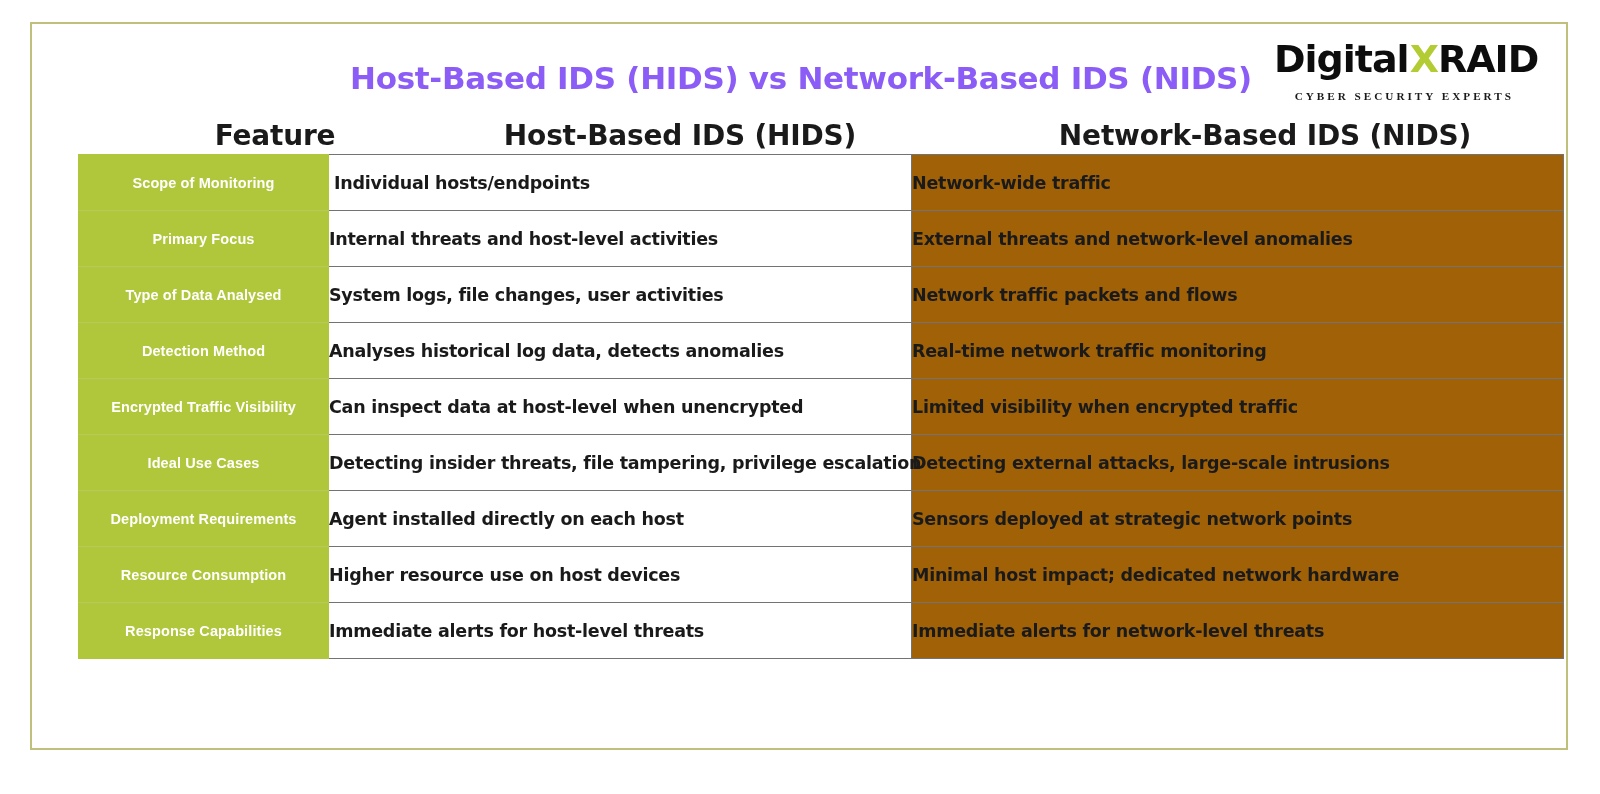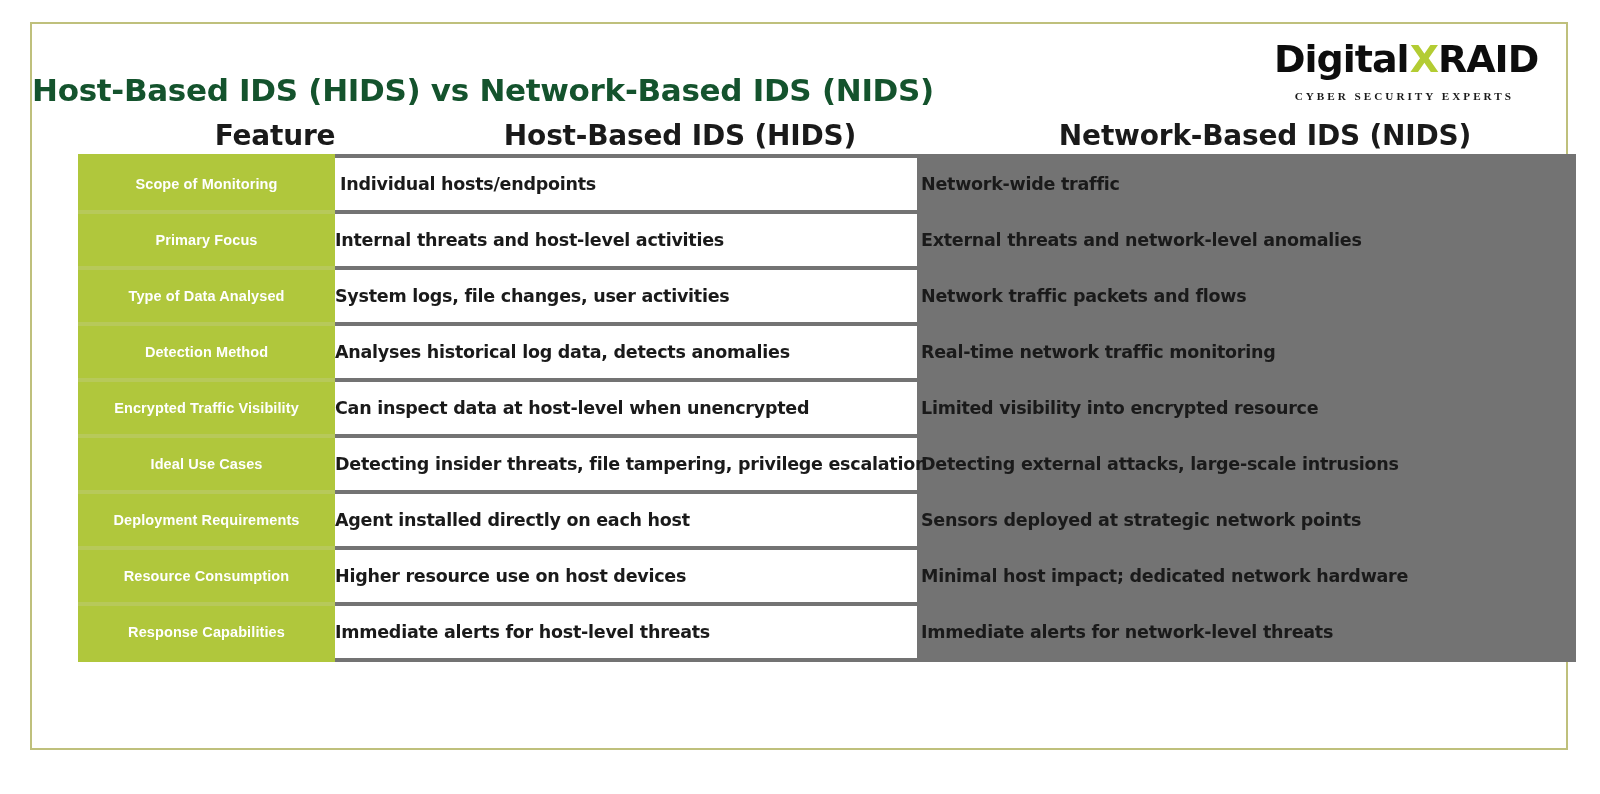--- a/index.html
+++ b/index.html
@@ -65,27 +65,27 @@
     letter-spacing: 3.0px;
     color: #1a1a1a;
     margin-top: 10px;
     white-space: nowrap;
   }
 
   
   .title {
     position: absolute;
     left: 0;
-    top: 48px;
+    top: 36px;
     width: 1538px;
-    text-align: left;
+    text-align: center;
     font-family: "DejaVu Sans", sans-serif;
     font-size: 31px;
     font-weight: bold;
-    color: #14532d;
+    color: #8b5cf6;
     letter-spacing: -0.3px;
   }
 
   
   .col-headers {
     position: absolute;
     left: 46px;
     top: 95px;
     width: 1484px;
     height: 34px;
@@ -108,21 +108,21 @@
   
   .table {
     position: absolute;
     left: 46px;
     top: 130px;
     width: 1484px;
     border-collapse: collapse;
     table-layout: fixed;
   }
   .table td {
-    border: 4px solid #737373;
+    border: 1px solid #737373;
     vertical-align: middle;
     padding: 0;
   }
 
   .cell-feature {
     width: 249px;
     background: #b0c73c;
     color: #ffffff;
     text-align: center;
     font-family: "Liberation Sans", sans-serif;
@@ -139,21 +139,21 @@
   .table tr:first-child .cell-feature { border-top-color: #b0c73c !important; }
   .table tr:last-child  .cell-feature { border-bottom-color: #b0c73c !important; }
 
   .cell-hids {
     width: 582px;
     background: #ffffff;
     padding: 8px 10px 8px 34px;
   }
   .cell-nids {
     width: 651px;
-    background: #737373;
+    background: #a16207;
     padding: 8px 10px 8px 44px;
   }
   .cell-text {
     font-family: "DejaVu Sans", sans-serif;
     font-size: 17.5px;
     font-weight: bold;
     color: #1a1a1a;
     line-height: 22px;
     letter-spacing: -0.25px;
     white-space: nowrap;
@@ -223,21 +223,21 @@
               <div class="cell-text">Real-time network traffic monitoring</div>
             </td>
         </tr>
 
         <tr class="row-tall">
           <td class="cell-feature">Encrypted Traffic Visibility</td>
           <td class="cell-hids">
               <div class="cell-text">Can inspect data at host-level when unencrypted</div>
             </td>
           <td class="cell-nids">
-              <div class="cell-text">Limited visibility into encrypted resource</div>
+              <div class="cell-text">Limited visibility when encrypted traffic</div>
             </td>
         </tr>
 
         <tr class="row-tall">
           <td class="cell-feature">Ideal Use Cases</td>
           <td class="cell-hids">
               <div class="cell-text">Detecting insider threats, file tampering, privilege escalation</div>
             </td>
           <td class="cell-nids">
               <div class="cell-text">Detecting external attacks, large-scale intrusions</div>

